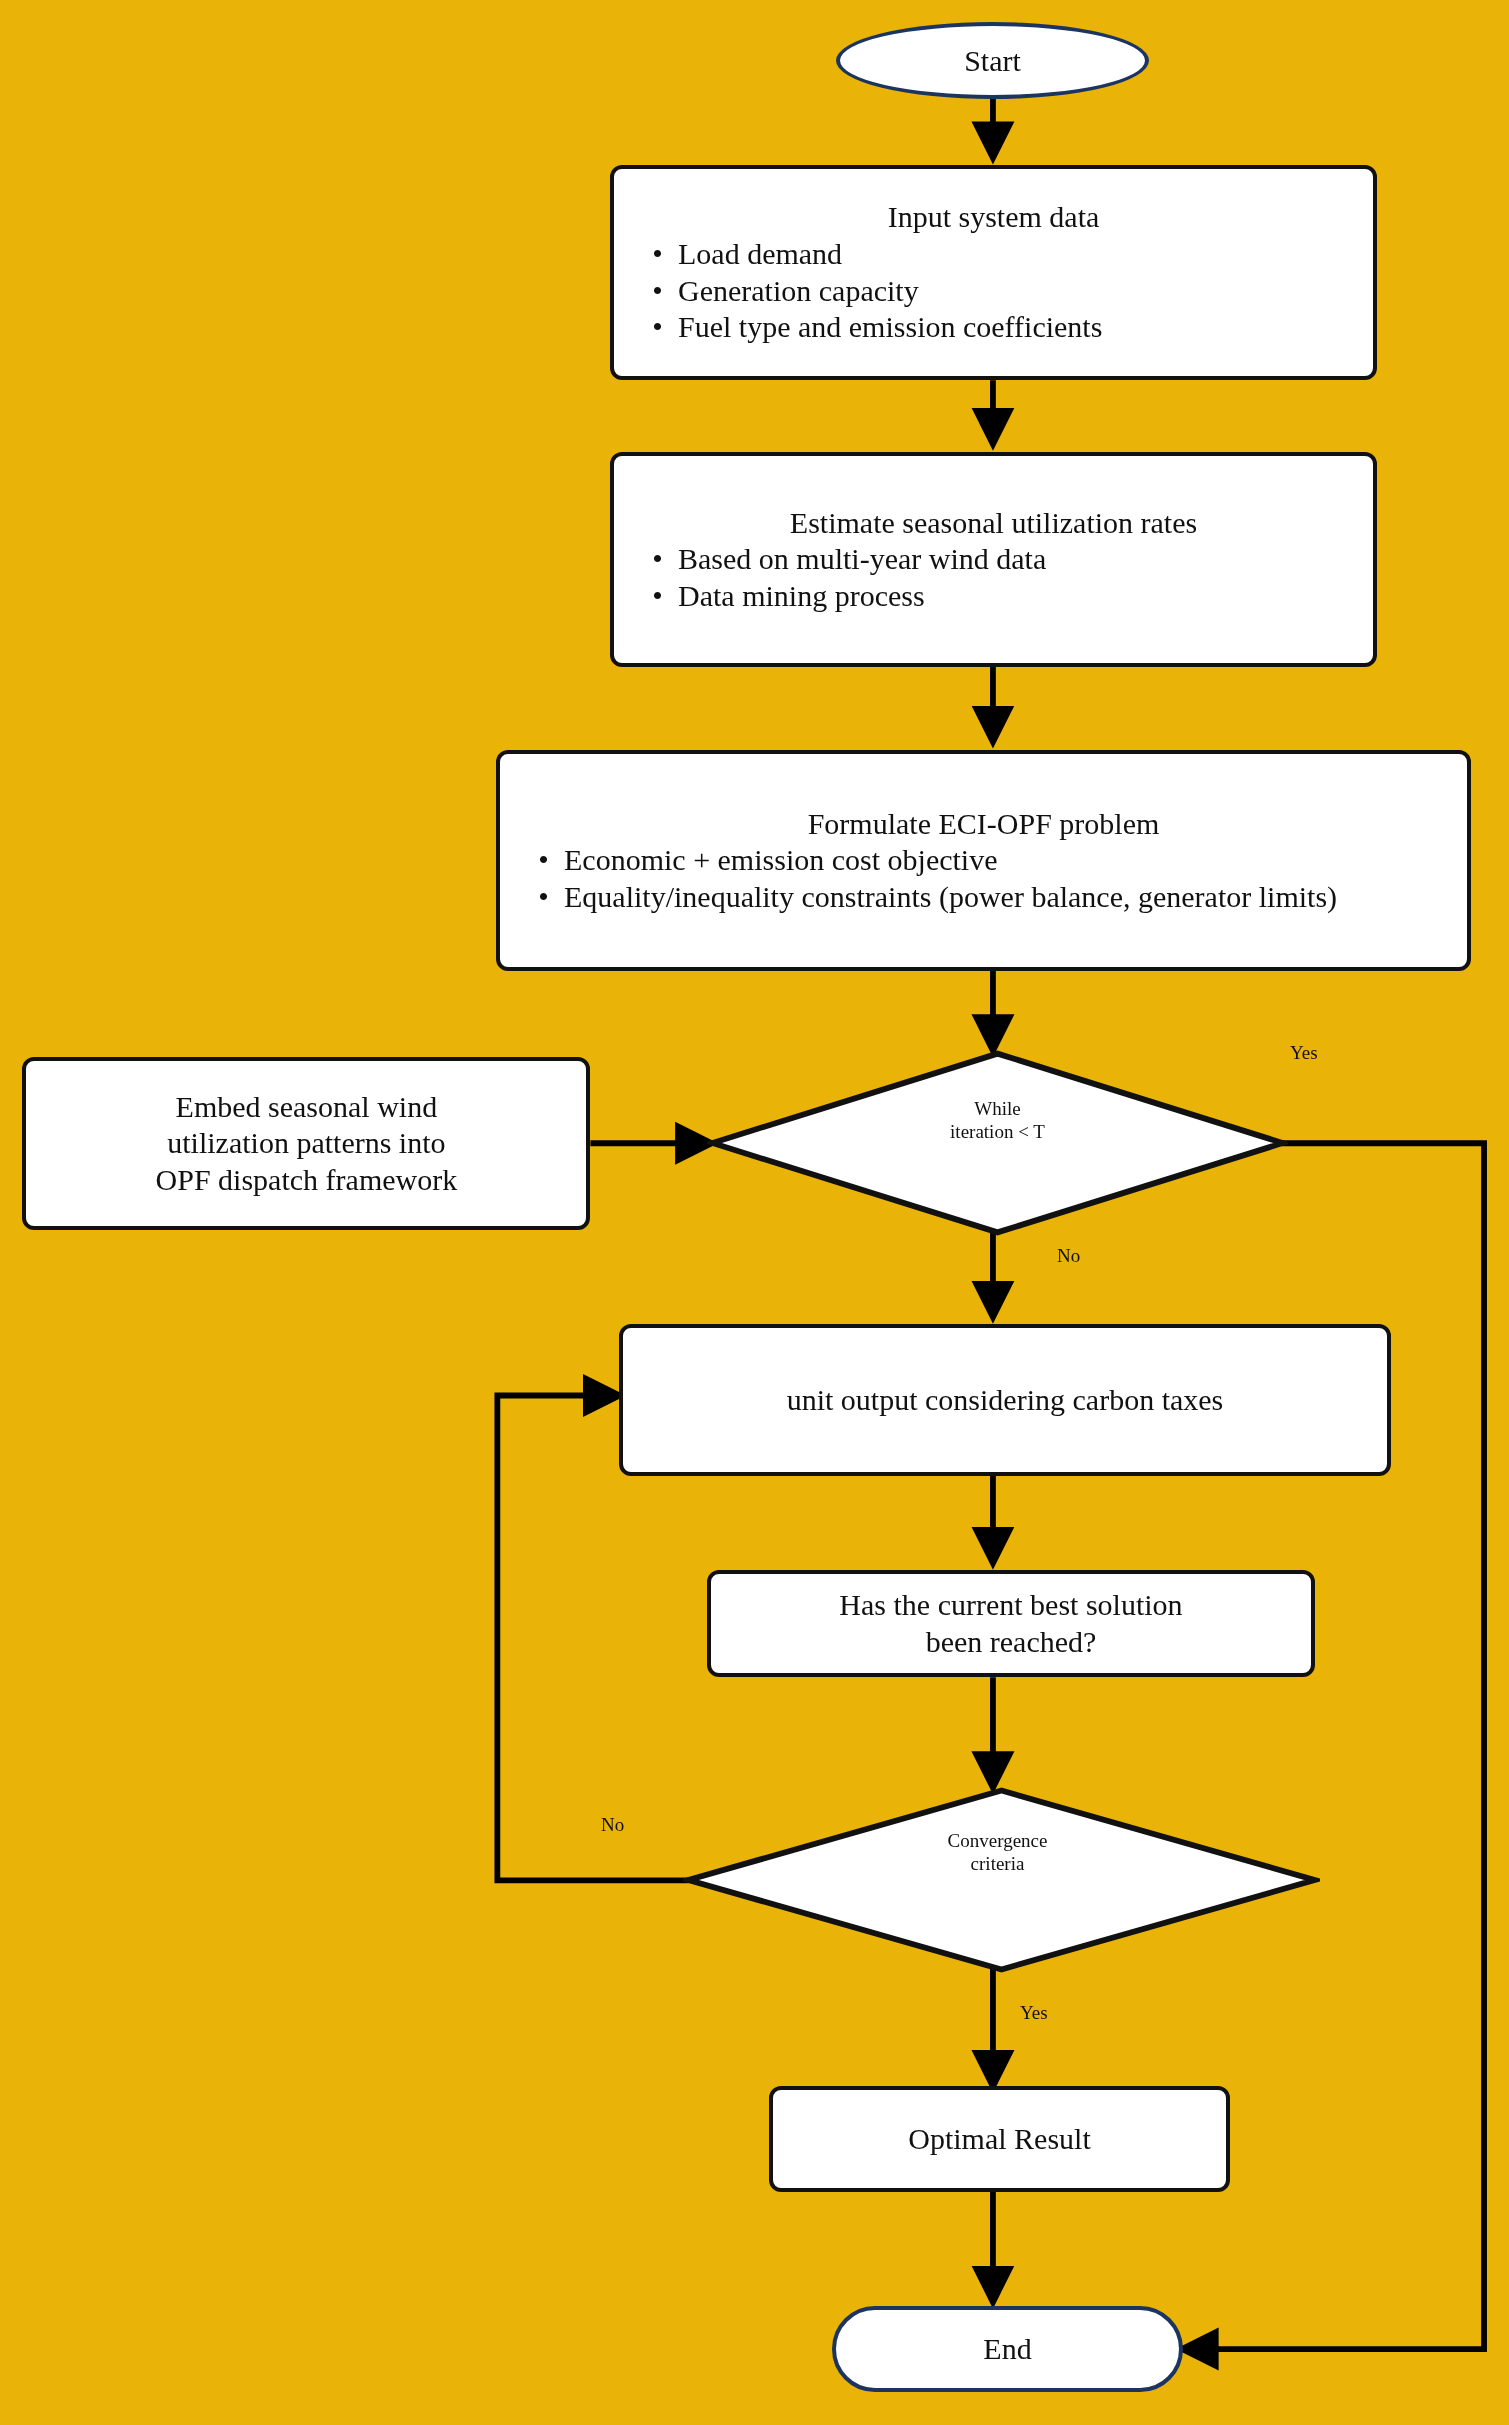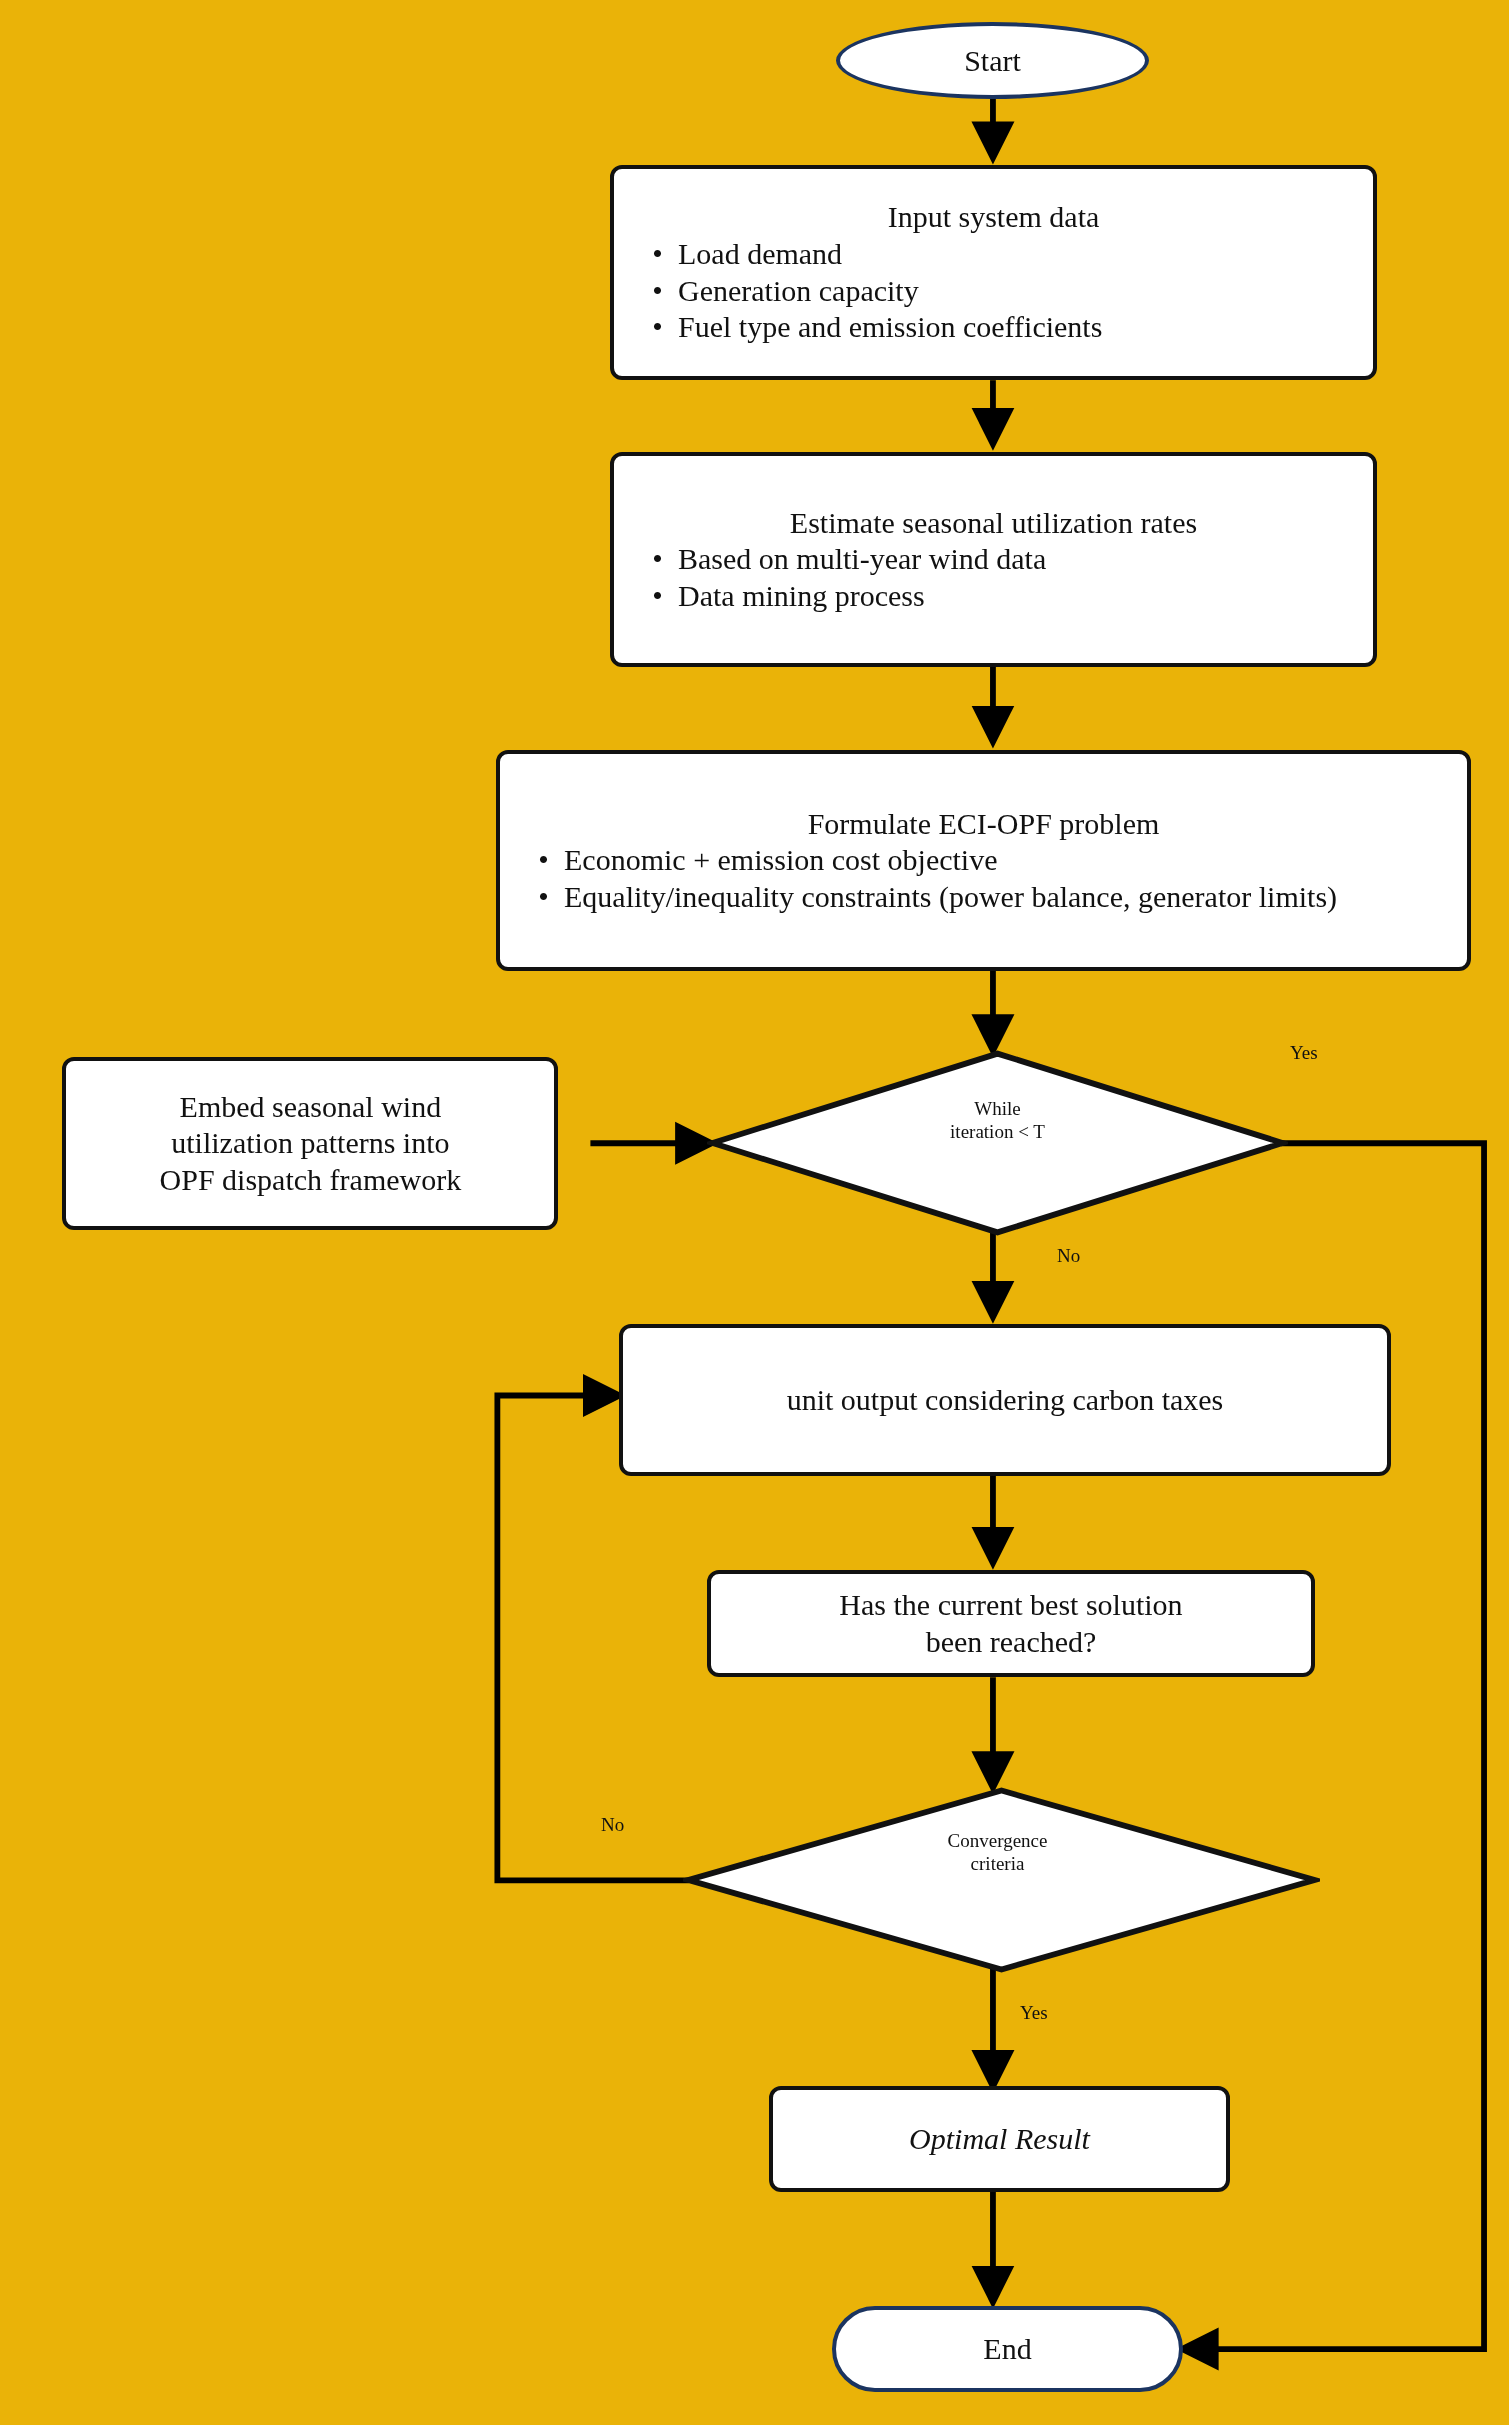--- a/index.html
+++ b/index.html
@@ -115,21 +115,21 @@
         <span class="bul">•</span>
         <span class="btxt">Economic + emission cost objective</span>
       </li>
       <li>
         <span class="bul">•</span>
         <span class="btxt">Equality/inequality constraints (power balance, generator limits)</span>
       </li>
     </ul>
   </div>
 
-  <div class="node rbox center fs34" style="left:22.4px;top:1057px;width:496px;height:173px;padding:7.2px 16px;margin-left:40px;">
+  <div class="node rbox center fs34" style="left:22.4px;top:1057px;width:568px;height:173px;padding:7.2px 16px;">
     <span>Embed seasonal wind</span>
     <span>utilization patterns into</span>
     <span>OPF dispatch framework</span>
   </div>
 
   <svg style="position:absolute;left:707px;top:1048px;width:581px;height:190px;" viewBox="0 0 650 212" xmlns="http://www.w3.org/2000/svg">
     <polygon points="325,6 644,106 325,206 6,106" fill="#ffffff" stroke="#111" stroke-width="6.5"></polygon>
   </svg>
   <div class="diamond-label" style="left:805px;top:1098px;width:385px;">
     <div>While</div>
@@ -146,21 +146,21 @@
   </div>
 
   <svg style="position:absolute;left:683px;top:1785px;width:637px;height:190px;" viewBox="0 0 712 212" xmlns="http://www.w3.org/2000/svg">
     <polygon points="356,6 706,106 356,206 6,106" fill="#ffffff" stroke="#111" stroke-width="6.5"></polygon>
   </svg>
   <div class="diamond-label" style="left:805px;top:1830px;width:385px;">
     <div>Convergence</div>
     <div>criteria</div>
   </div>
 
-  <div class="node rbox center fs34" style="left:769px;top:2086px;width:461px;height:106px;font-style:italic;">
+  <div class="node rbox center fs34" style="left:769px;top:2086px;width:461px;height:106px;">
     <span>Optimal Result</span>
   </div>
 
   <div class="node stadium terminal center fs34" style="left:832px;top:2306px;width:351px;height:86px;text-align:center;">
     <span>End</span>
   </div>
 
   <div class="edge-label" style="left:1290px;top:1042px;">Yes</div>
   <div class="edge-label" style="left:1057px;top:1245px;">No</div>
   <div class="edge-label" style="left:601px;top:1814px;">No</div>

